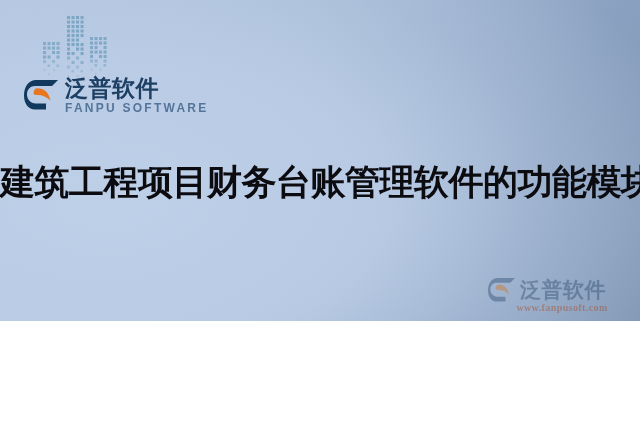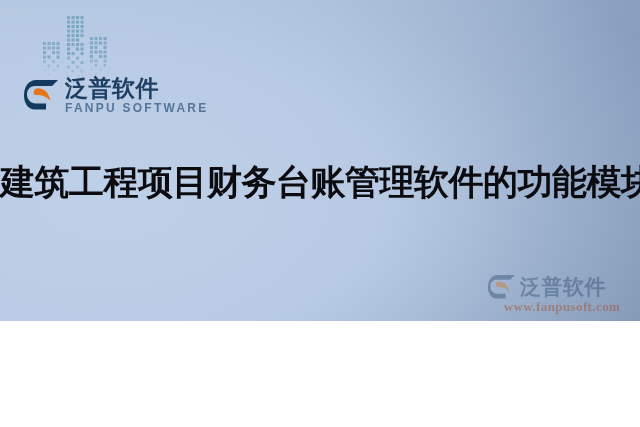--- a/index.html
+++ b/index.html
@@ -112,21 +112,21 @@
   .wm-cn {
     font-family: "DejaVu Sans", "Liberation Sans", sans-serif;
     font-size: 21px;
     font-weight: 700;
     color: #2c4a6d;
     letter-spacing: 0.5px;
     line-height: 1;
   }
   .wm-url {
     font-family: "Liberation Serif", "DejaVu Serif", serif;
-    font-size: 13px;
+    font-size: 10px;
     font-weight: 700;
     color: #a8441c;
     letter-spacing: 0.4px;
     text-align: center;
     margin-top: 1px;
     line-height: 1;
   }
 </style>
 </head>
 <body>

